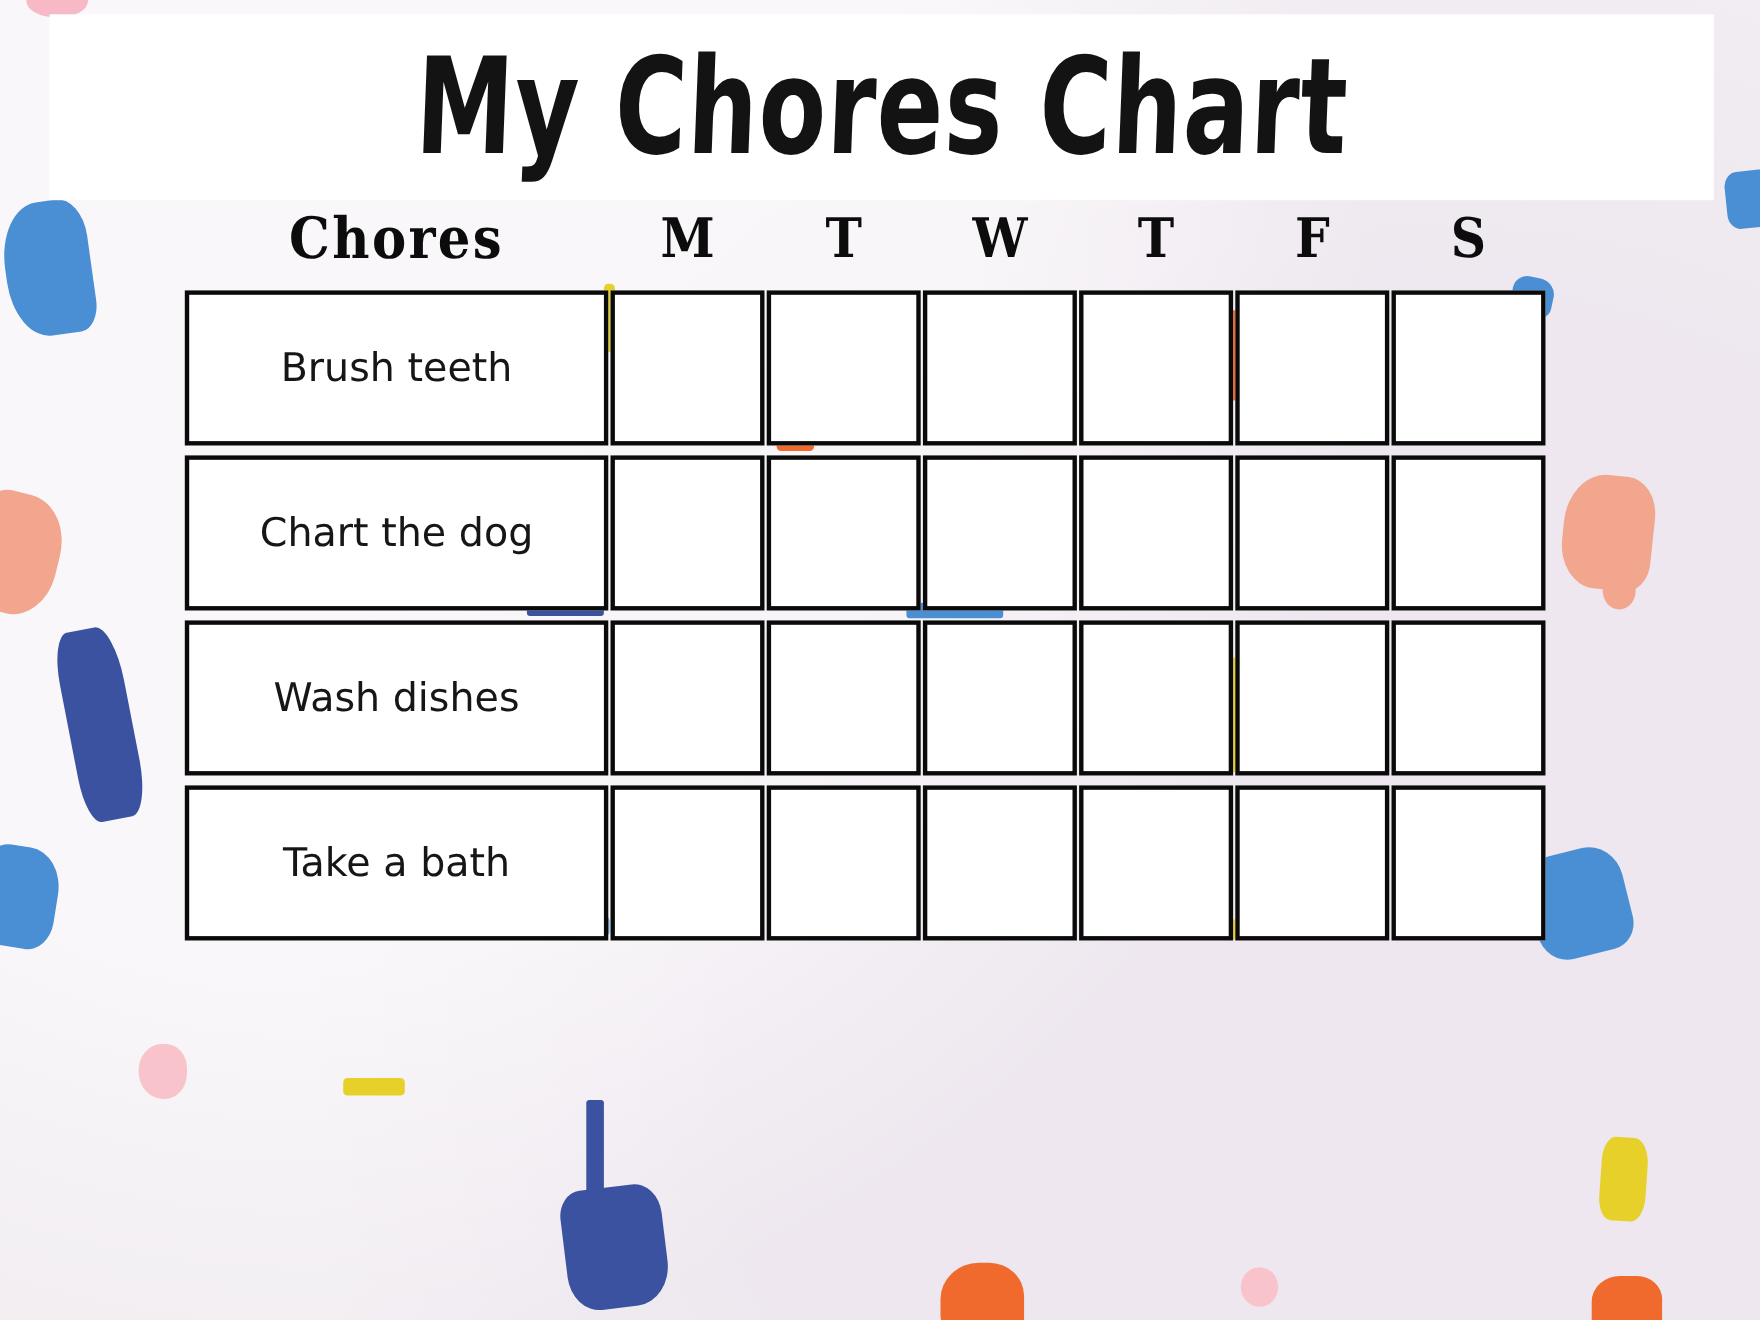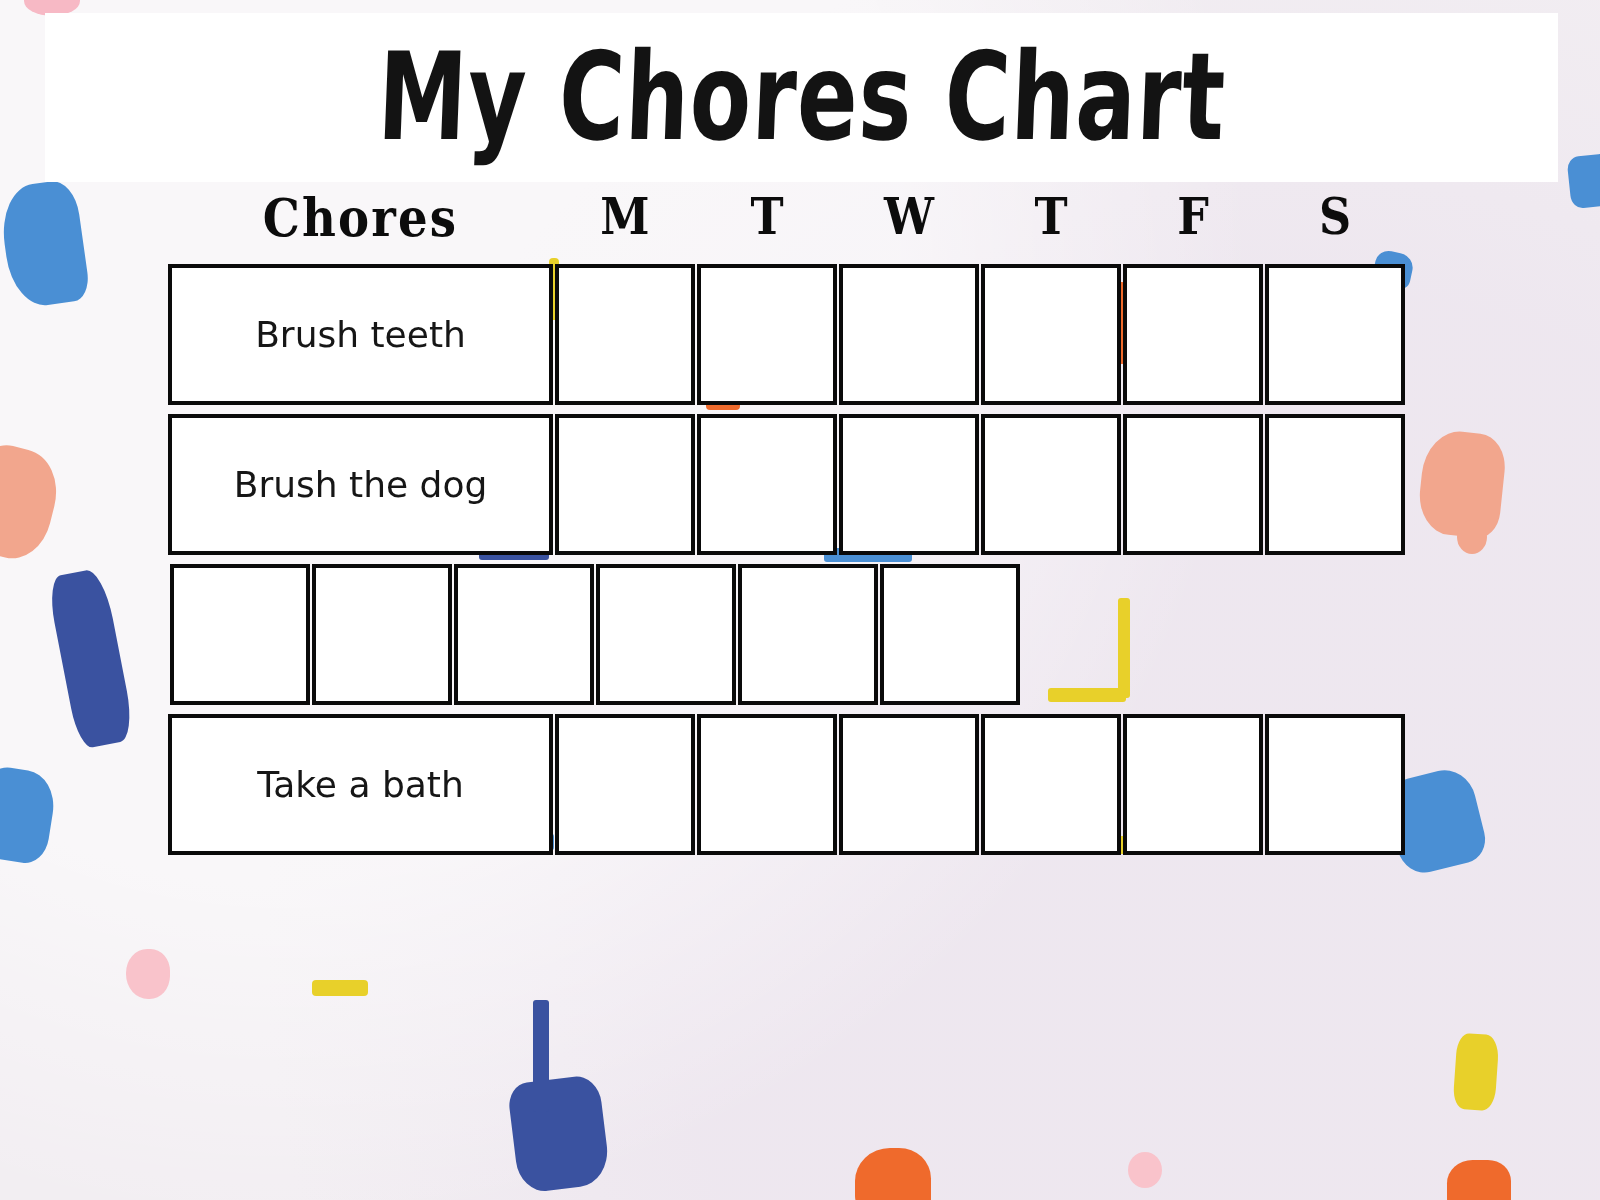--- a/index.html
+++ b/index.html
@@ -192,30 +192,33 @@
         </div>
         <div class="cell day-cell"></div>
         <div class="cell day-cell"></div>
         <div class="cell day-cell"></div>
         <div class="cell day-cell"></div>
         <div class="cell day-cell"></div>
         <div class="cell day-cell"></div>
       </div>
       <div class="chart-row">
         <div class="cell chore-cell">
-          <div class="chore-label">Brush the dog</div>
-        </div>
-        <div class="cell day-cell"></div>
-        <div class="cell day-cell"></div>
-        <div class="cell day-cell"></div>
-        <div class="cell day-cell"></div>
-        <div class="cell day-cell"></div>
-        <div class="cell day-cell"></div>
-      </div>
-      <div class="chart-row">
+          <div class="chore-label">Chart the dog</div>
+        </div>
+        <div class="cell day-cell"></div>
+        <div class="cell day-cell"></div>
+        <div class="cell day-cell"></div>
+        <div class="cell day-cell"></div>
+        <div class="cell day-cell"></div>
+        <div class="cell day-cell"></div>
+      </div>
+      <div class="chart-row">
+        <div class="cell chore-cell">
+          <div class="chore-label">Wash dishes</div>
+        </div>
         <div class="cell day-cell"></div>
         <div class="cell day-cell"></div>
         <div class="cell day-cell"></div>
         <div class="cell day-cell"></div>
         <div class="cell day-cell"></div>
         <div class="cell day-cell"></div>
       </div>
       <div class="chart-row">
         <div class="cell chore-cell">
           <div class="chore-label">Take a bath</div>

